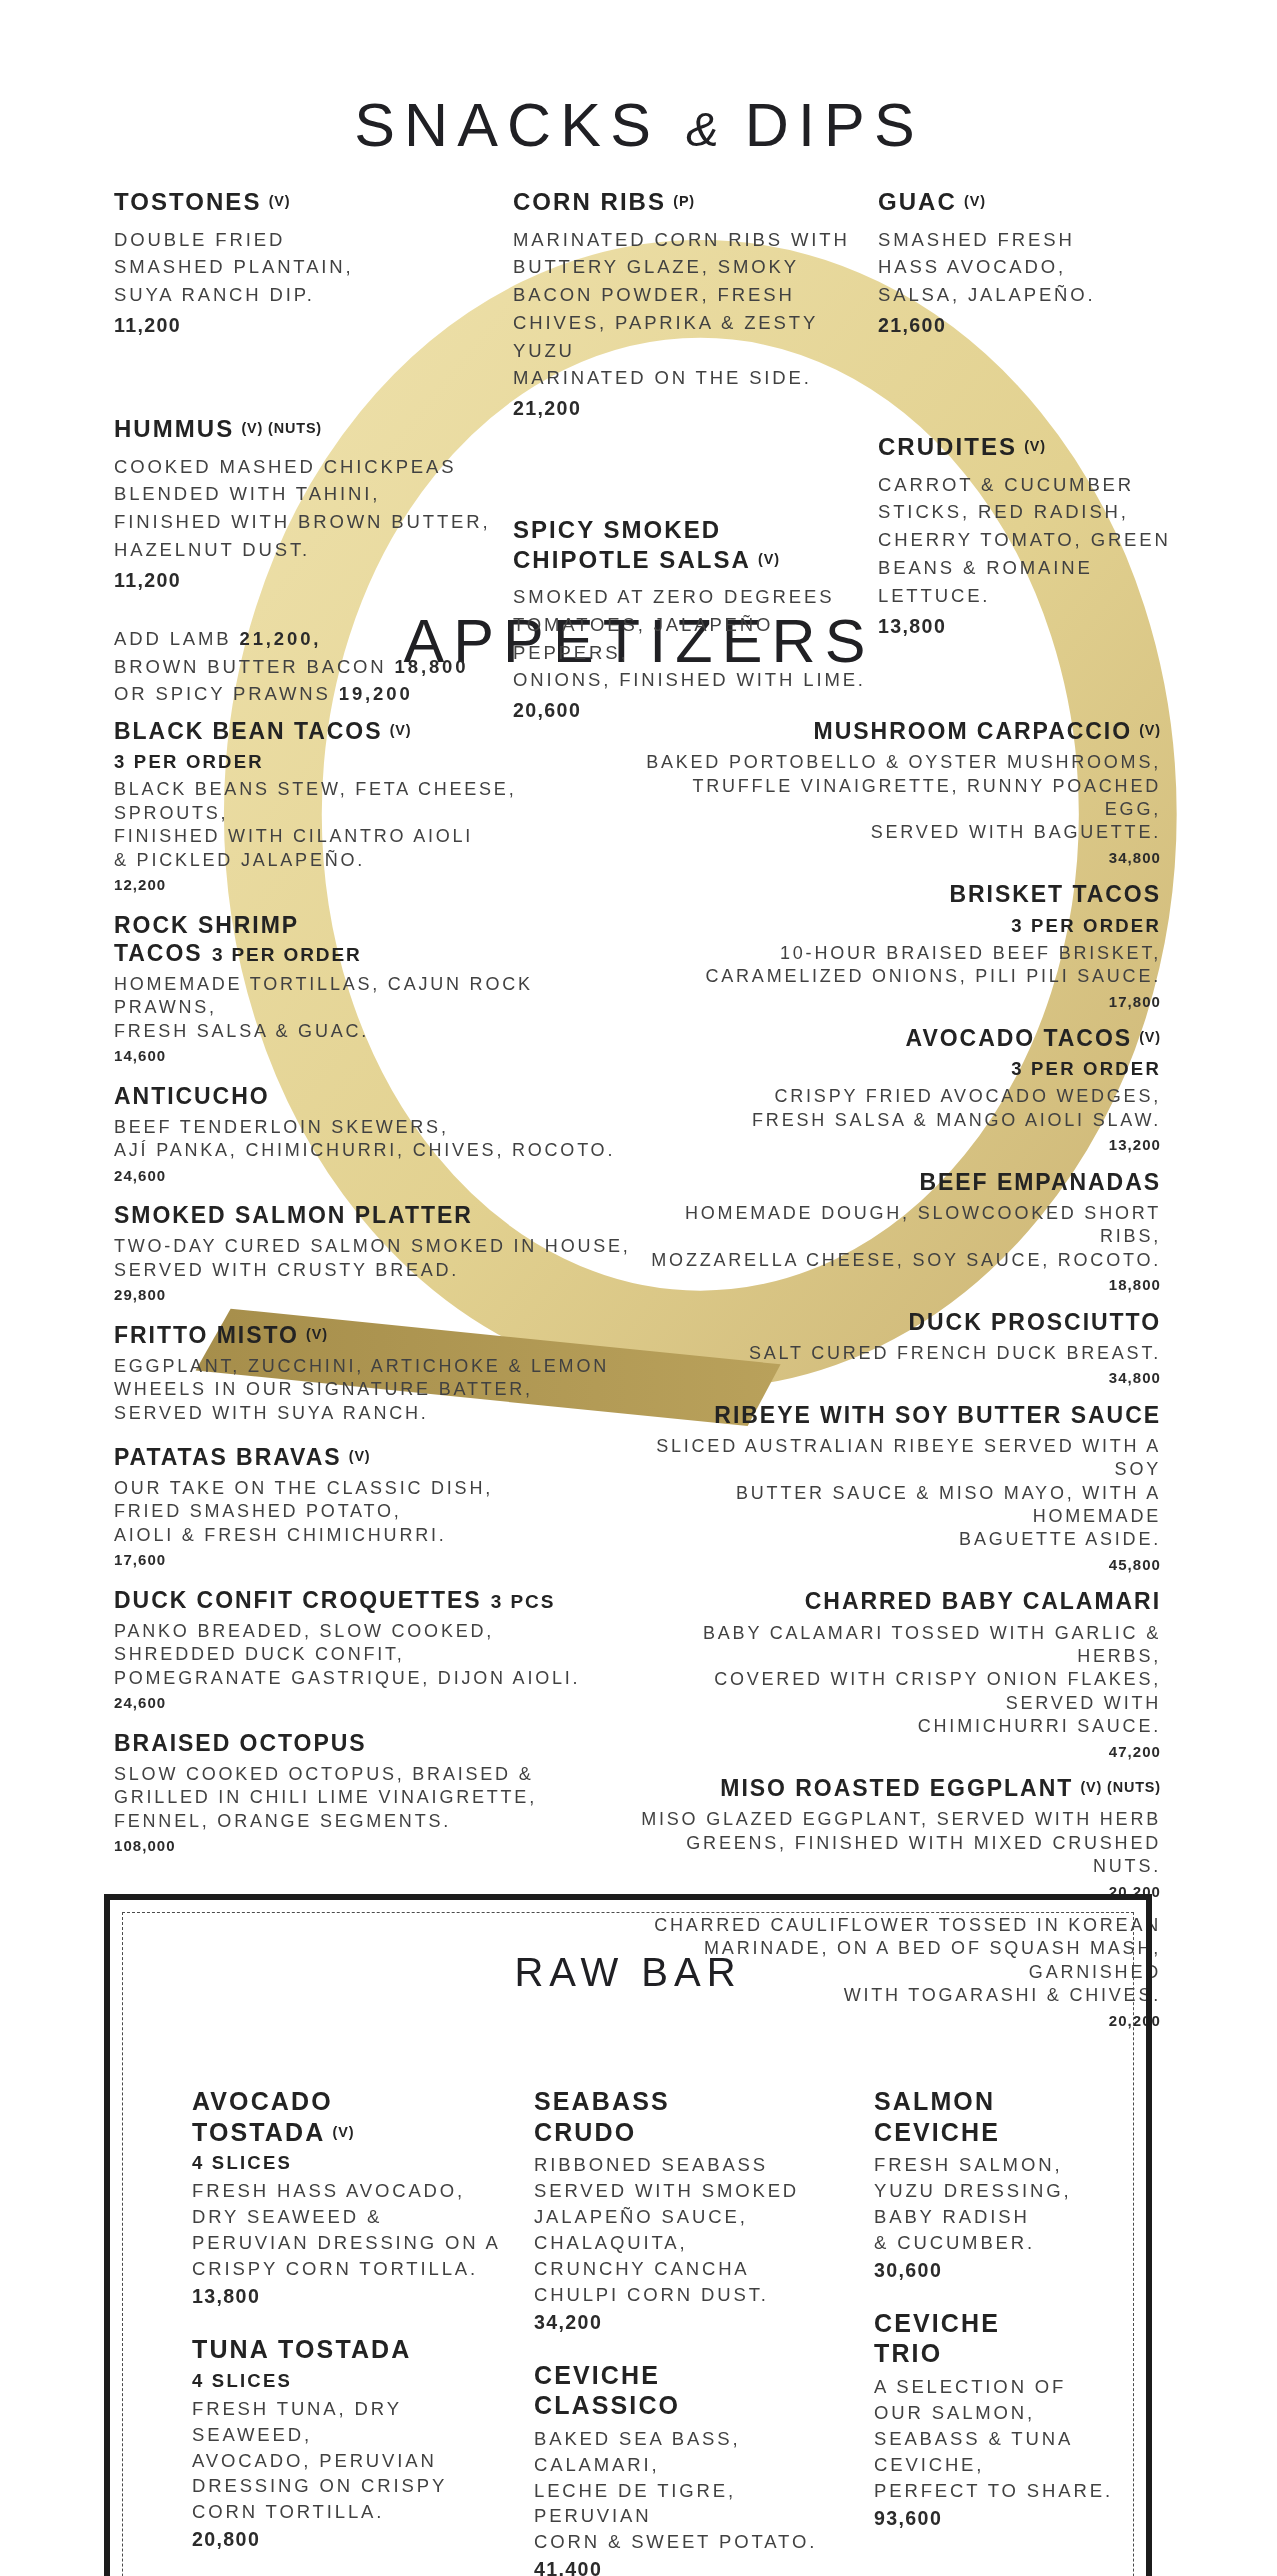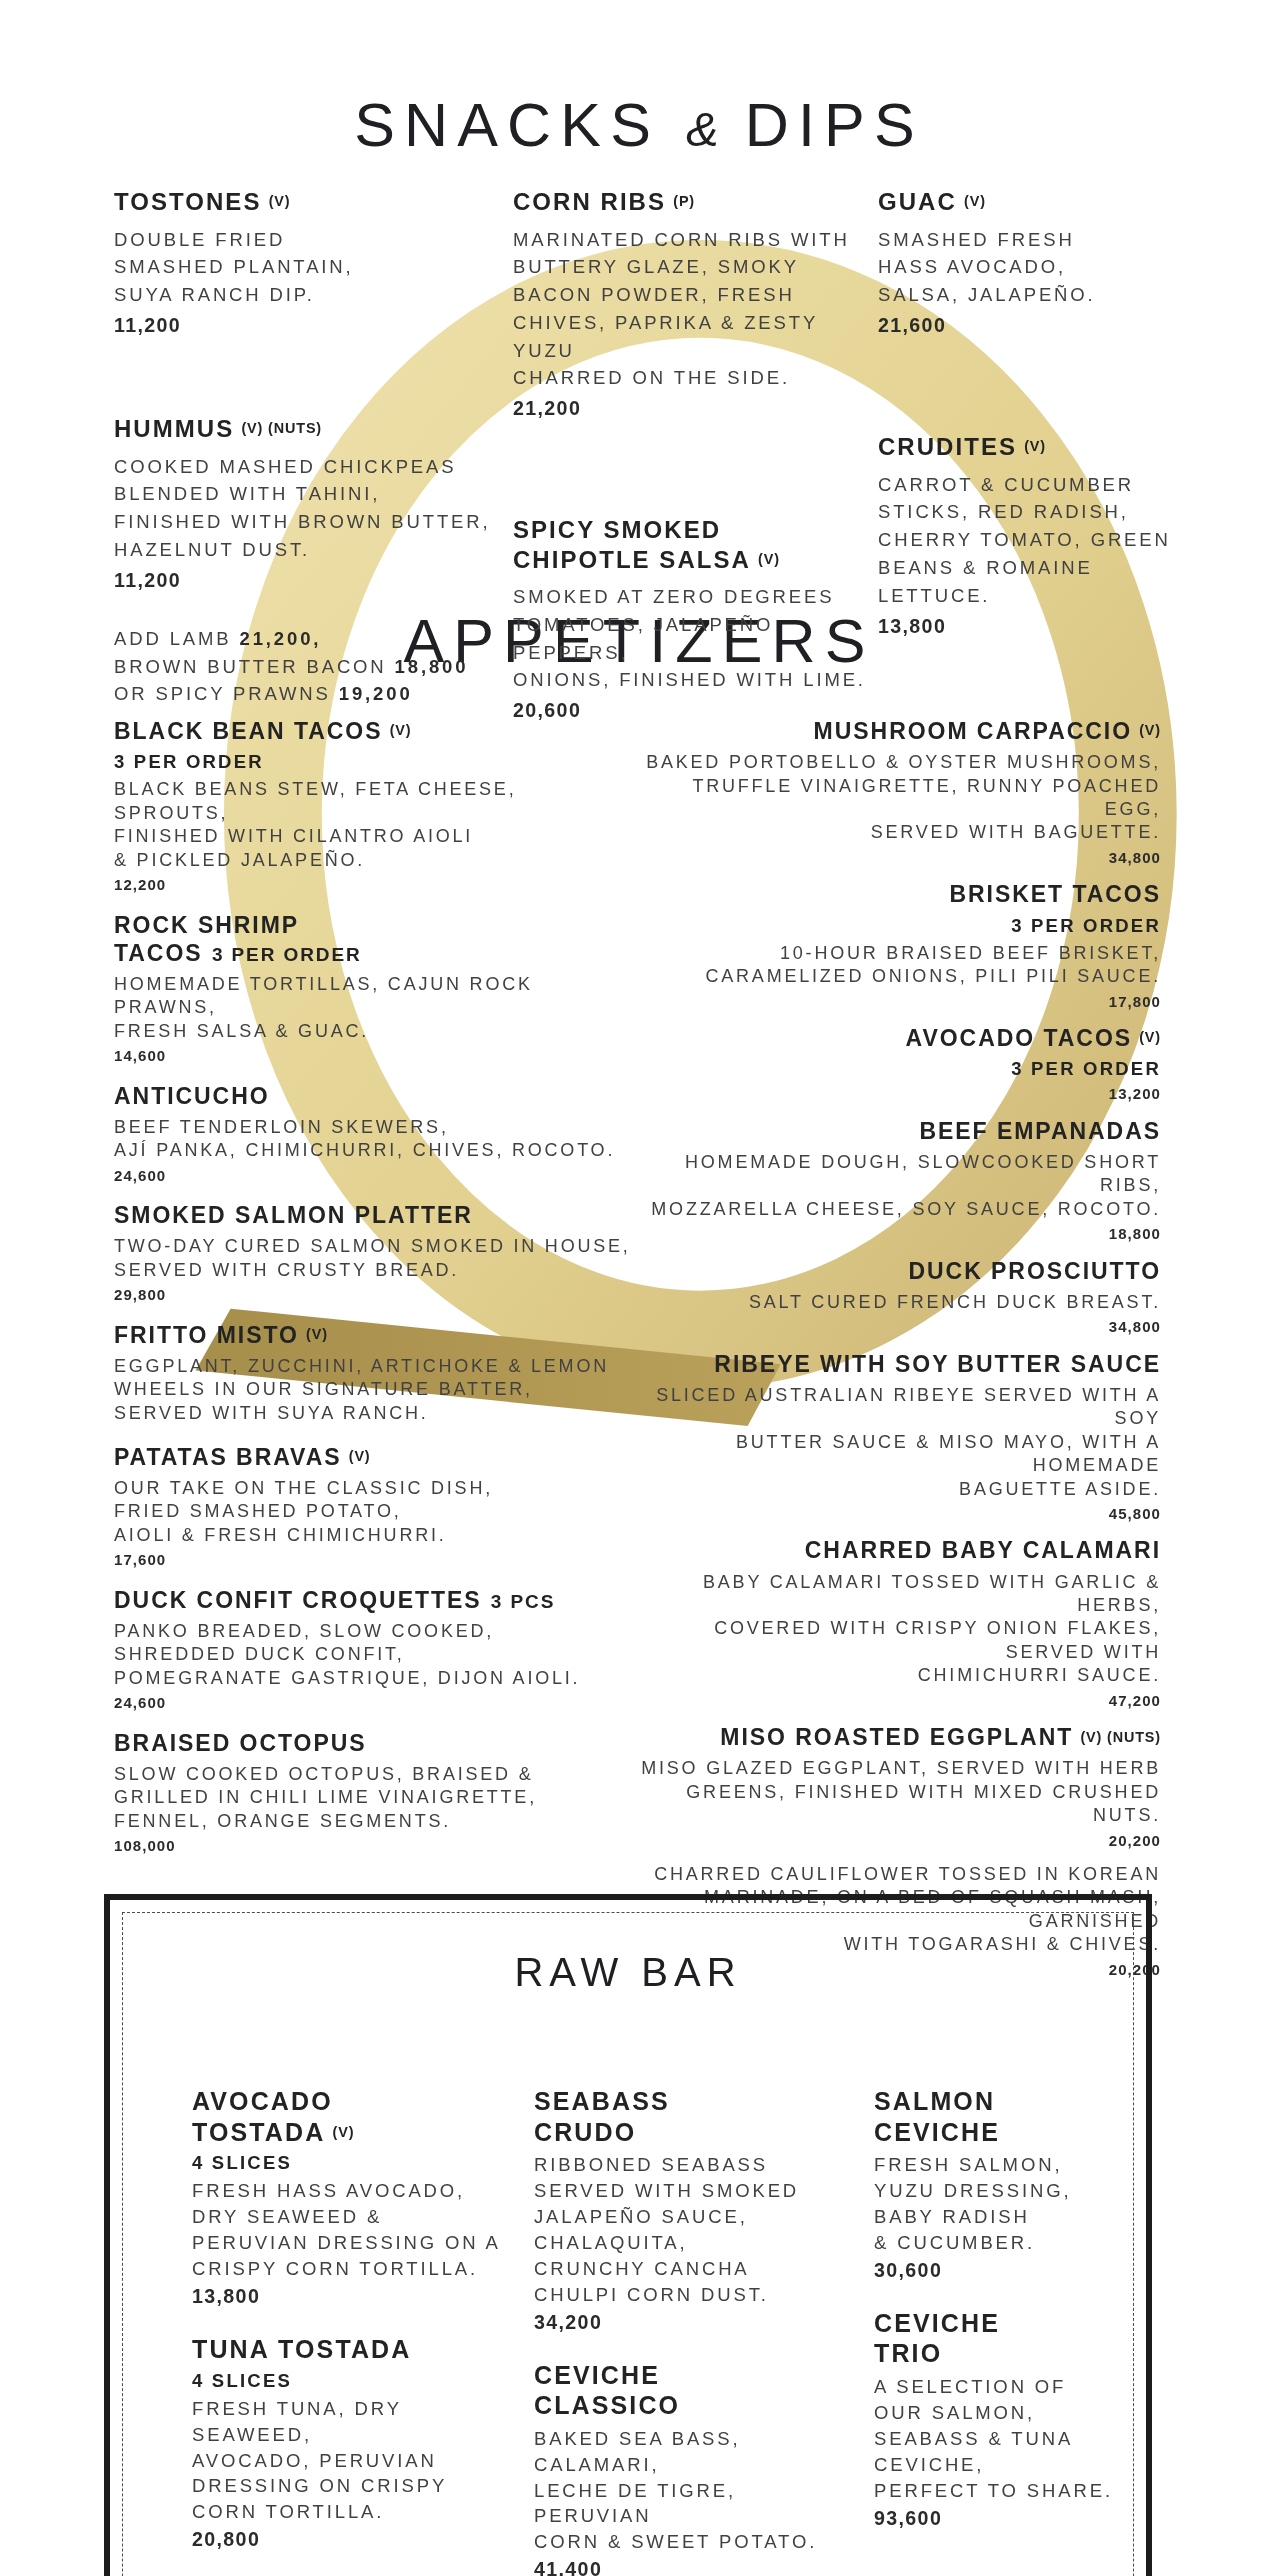--- a/index.html
+++ b/index.html
@@ -124,21 +124,21 @@
     </div>
   <div class="col sn" id="sn2">
       <div class="mi">
     <h3 class="mi-name"><span>CORN RIBS</span><span class="mk">(P)</span></h3>
 
     <div class="mi-desc">
           <div><span>MARINATED CORN RIBS WITH</span></div>
           <div><span>BUTTERY GLAZE, SMOKY</span></div>
           <div><span>BACON POWDER, FRESH</span></div>
           <div><span>CHIVES, PAPRIKA &amp; ZESTY YUZU</span></div>
-          <div><span>CHARRED ON THE SIDE.</span></div>
+          <div><span>MARINATED ON THE SIDE.</span></div>
         </div>
 
     <div class="mi-price">21,200</div>
 
   </div>
       <div class="mi">
     <h3 class="mi-name"><span>SPICY SMOKED</span><br><span>CHIPOTLE SALSA</span><span class="mk">(V)</span></h3>
 
     <div class="mi-desc">
           <div><span>SMOKED AT ZERO DEGREES</span></div>
@@ -291,20 +291,24 @@
           <div><span>10-HOUR BRAISED BEEF BRISKET,</span></div>
           <div><span>CARAMELIZED ONIONS, PILI PILI SAUCE.</span></div>
         </div>
 
     <div class="mi-price">17,800</div>
 
   </div>
       <div class="mi">
     <h3 class="mi-name"><span>AVOCADO TACOS</span><span class="mk">(V)</span></h3>
     <div class="mi-sub">3 PER ORDER</div>
+    <div class="mi-desc">
+          <div><span>CRISPY FRIED AVOCADO WEDGES,</span></div>
+          <div><span>FRESH SALSA &amp; MANGO AIOLI SLAW.</span></div>
+        </div>
 
     <div class="mi-price">13,200</div>
 
   </div>
       <div class="mi">
     <h3 class="mi-name"><span>BEEF EMPANADAS</span></h3>
 
     <div class="mi-desc">
           <div><span>HOMEMADE DOUGH, SLOWCOOKED SHORT RIBS,</span></div>
           <div><span>MOZZARELLA CHEESE, SOY SAUCE, ROCOTO.</span></div>

